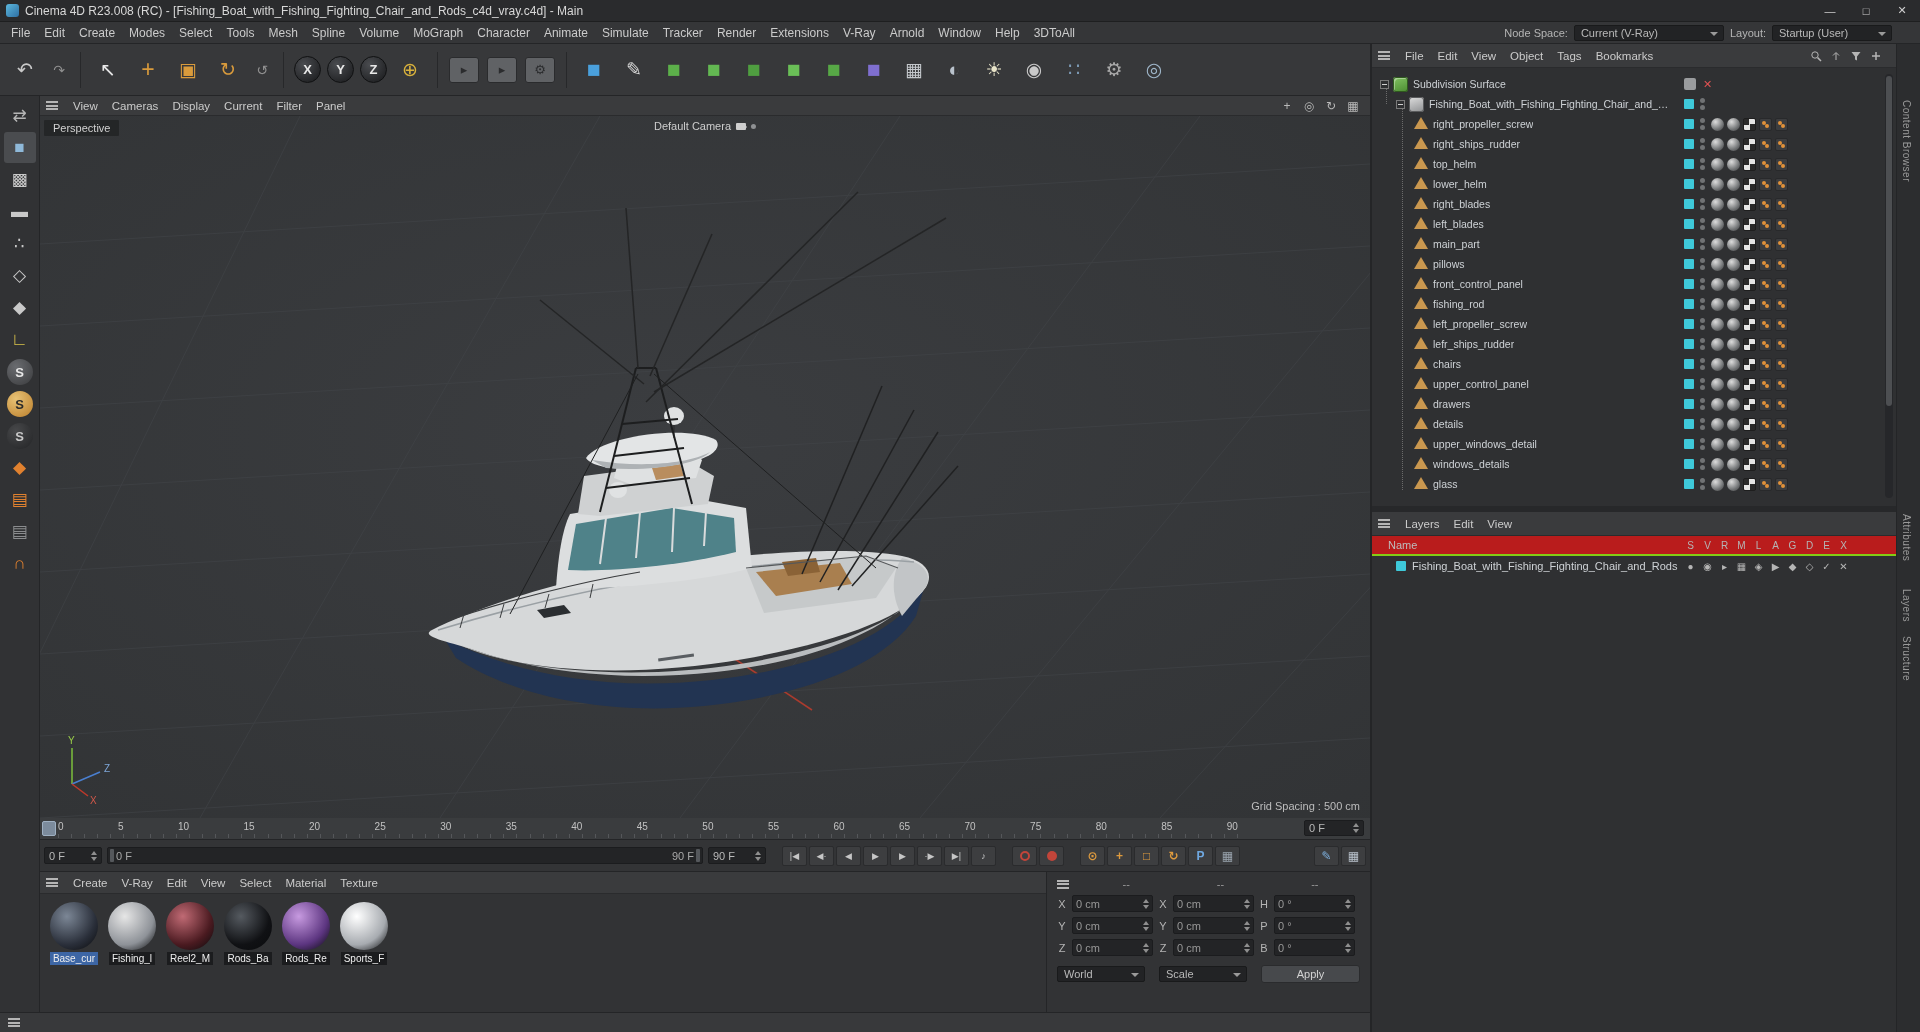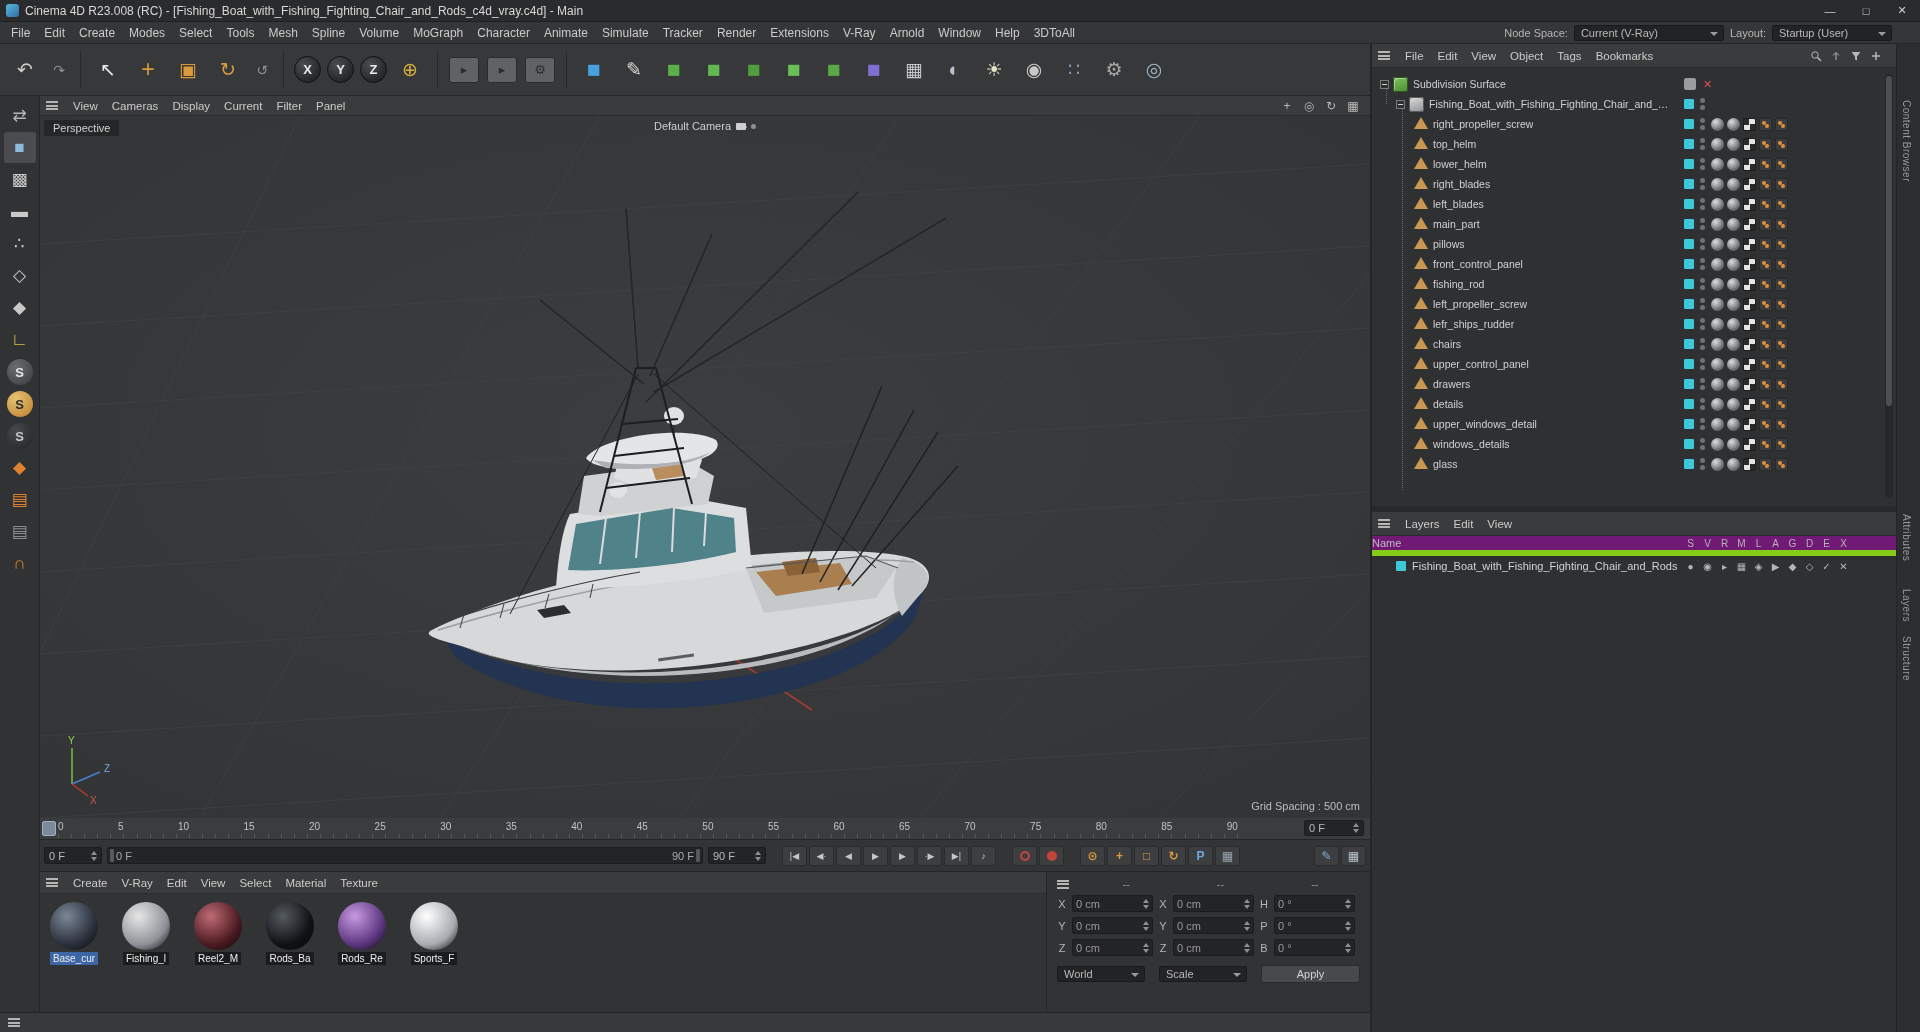--- a/index.html
+++ b/index.html
@@ -98,21 +98,21 @@
             border:1px solid #2a2b2d;border-radius:2px;color:#c6c6c6;font-size:9px;margin-left:2px}
   .anim-btn.kf{font-size:12px;font-weight:bold}
   .ring{width:10px;height:10px;border:2px solid #c2453a;border-radius:50%}
   .dotred{width:10px;height:10px;background:#c2453a;border-radius:50%} .gap14{width:14px}
   #animright{margin-left:auto;display:flex}
 
   
   #materials{position:absolute;left:40px;top:872px;width:1006px;height:140px;background:#323335}
   #matmenu{height:22px;display:flex;align-items:center;padding:0 6px;background:#3a3b3d;border-bottom:1px solid #2a2b2d}
   #matmenu .menu-item{height:22px;line-height:22px;font-size:11.5px}
-  #matthumbs{display:flex;gap:20px;padding:8px 0 0 8px}
+  #matthumbs{display:flex;gap:6px;padding:8px 0 0 8px}
   .mat{display:flex;flex-direction:column;align-items:center;width:52px}
   .mball{width:48px;height:48px;border-radius:50%;
          background:radial-gradient(circle at 35% 30%,var(--hi,#999),var(--base,#444) 62%,#0a0b0d 97%)}
   .mlabel{margin-top:2px;font-size:10px;color:#eee;background:#1b1c1e;padding:0 3px;height:13px;
           line-height:13px;max-width:52px;overflow:hidden;white-space:nowrap}
   .mat.sel .mlabel{background:#3d66a5}
 
   
   #coords{position:absolute;left:1046px;top:872px;width:324px;height:140px;background:#323335;
           border-left:1px solid #242527;padding-top:4px}
@@ -160,22 +160,22 @@
   .tag.odots::before,.tag.odots::after{content:"";position:absolute;width:4px;height:4px;border-radius:50%;background:#e0913a}
   .tag.odots::before{left:2px;top:2px}
   .tag.odots::after{right:2px;bottom:2px}
   .sq-gray{width:12px;height:12px;border-radius:2px;background:#9a9c9e}
   .redx{color:#e05252;font-size:11px;font-weight:bold;margin-left:4px}
   #omscroll{position:absolute;right:3px;top:6px;width:8px;height:424px;background:#26272a;border-radius:4px}
   #omscroll .thumb{position:absolute;left:1px;right:1px;top:2px;height:330px;background:#4d4f52;border-radius:3px}
   #paneldiv{height:6px;background:#27282a}
   #layersmenu{height:24px;display:flex;align-items:center;padding:0 6px;background:#3a3b3d;border-bottom:1px solid #2a2b2d}
   #layersmenu .menu-item{height:24px;line-height:24px;font-size:11.5px}
-  #layersheader{height:20px;display:flex;align-items:center;background:#701a75;border-bottom:6px solid #84cc16;
-                position:relative;padding-left:0;color:#bdbdbd;font-size:11px}
+  #layersheader{height:20px;display:flex;align-items:center;background:#b91c1c;border-bottom:2px solid #84cc16;
+                position:relative;padding-left:16px;color:#bdbdbd;font-size:11px}
   .colcells{position:absolute;left:310px;display:flex}
   .colcells span{width:17px;text-align:center;font-size:10px;color:#b5b5b5}
   #layerrow{height:20px;display:flex;align-items:center;background:#2f3032;position:relative;
             padding-left:24px;color:#ced2d6;font-size:11px}
   .lyr-ico{width:17px;text-align:center;font-size:9px;color:#8f8f8f}
   #layersbody{height:456px;background:#2f3032}
 
   
   #sidestrip{position:absolute;left:1896px;top:44px;width:24px;height:988px;background:#2c2d2f;border-left:1px solid #242527}
   .vtab{position:absolute;left:4px;writing-mode:vertical-rl;font-size:10px;color:#9a9a9a;letter-spacing:.5px}
@@ -826,20 +826,36 @@
               <i></i>
             </span>
             <span class="tag sphere"></span>
             <span class="tag sphere"></span>
             <span class="tag checker"></span>
             <span class="tag odots"></span>
             <span class="tag odots"></span>
           </span>
         </div>
 
+        <div class="om-row" style="padding-left:42px">
+          <span class="obj-icon poly"></span>
+          <span class="om-label">right_ships_rudder</span>
+          <span class="om-right">
+            <span class="layer-sq"></span>
+            <span class="vis-dots">
+              <i></i>
+              <i></i>
+            </span>
+            <span class="tag sphere"></span>
+            <span class="tag sphere"></span>
+            <span class="tag checker"></span>
+            <span class="tag odots"></span>
+            <span class="tag odots"></span>
+          </span>
+        </div>
 
         <div class="om-row" style="padding-left:42px">
           <span class="obj-icon poly"></span>
           <span class="om-label">top_helm</span>
           <span class="om-right">
             <span class="layer-sq"></span>
             <span class="vis-dots">
               <i></i>
               <i></i>
             </span>

